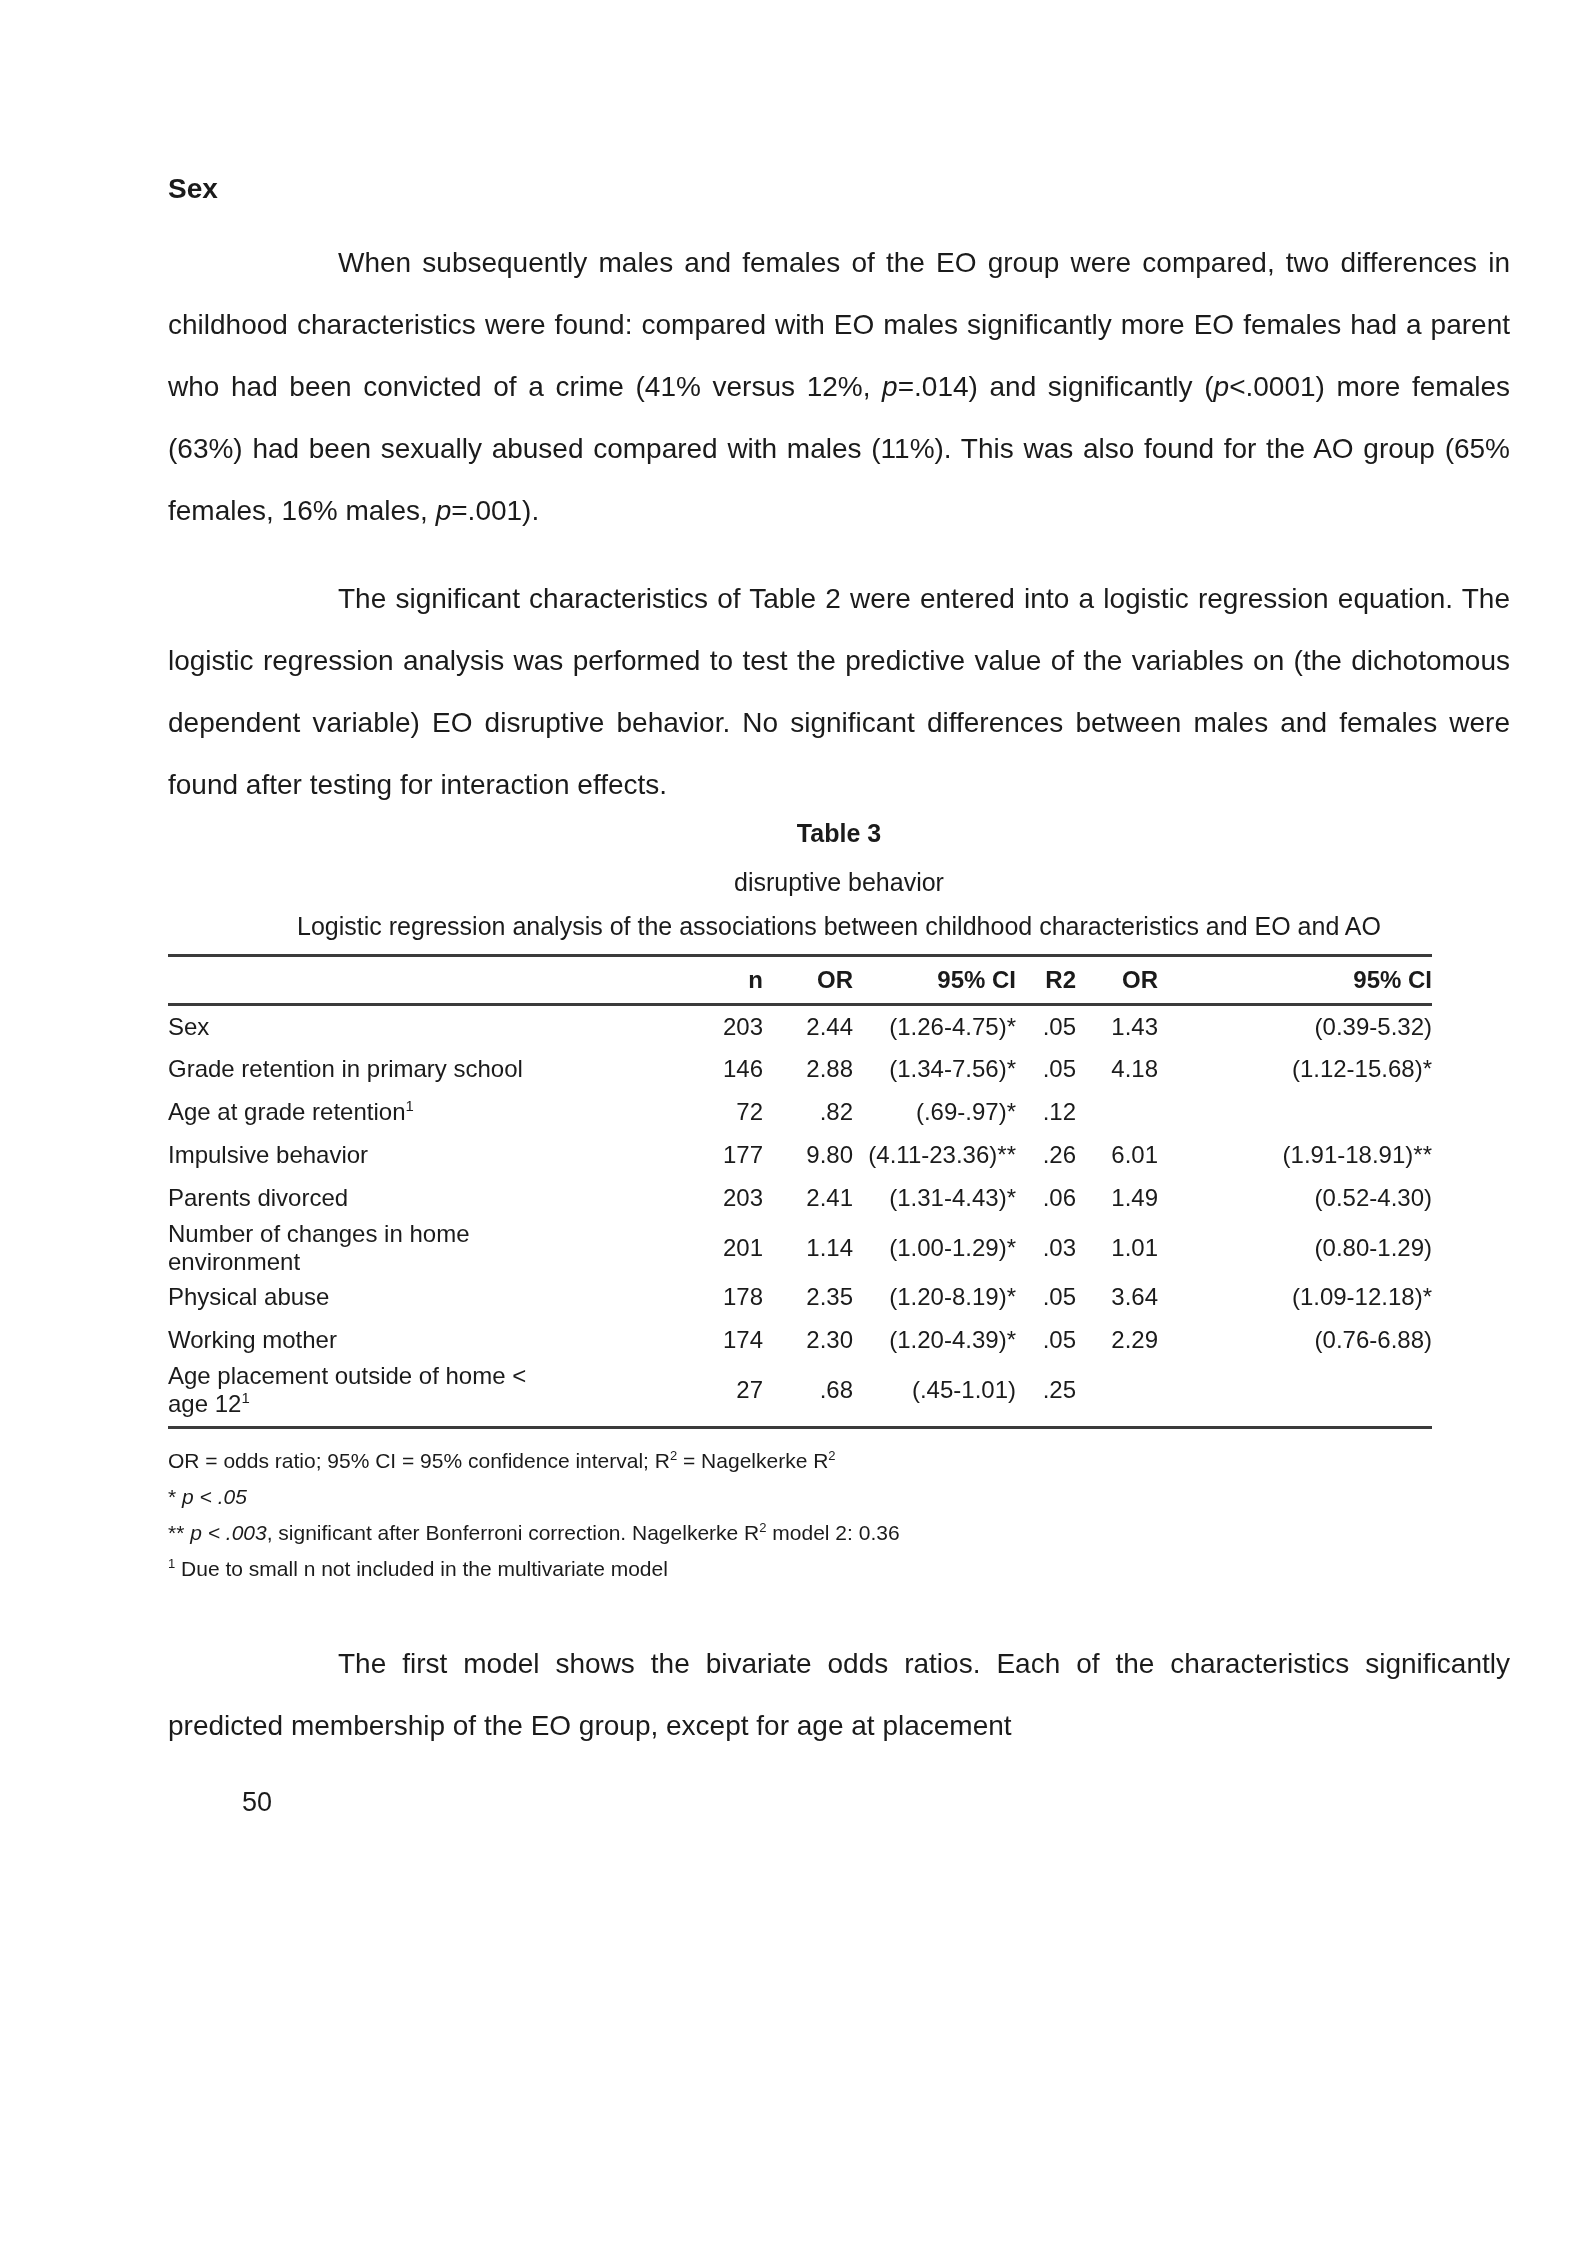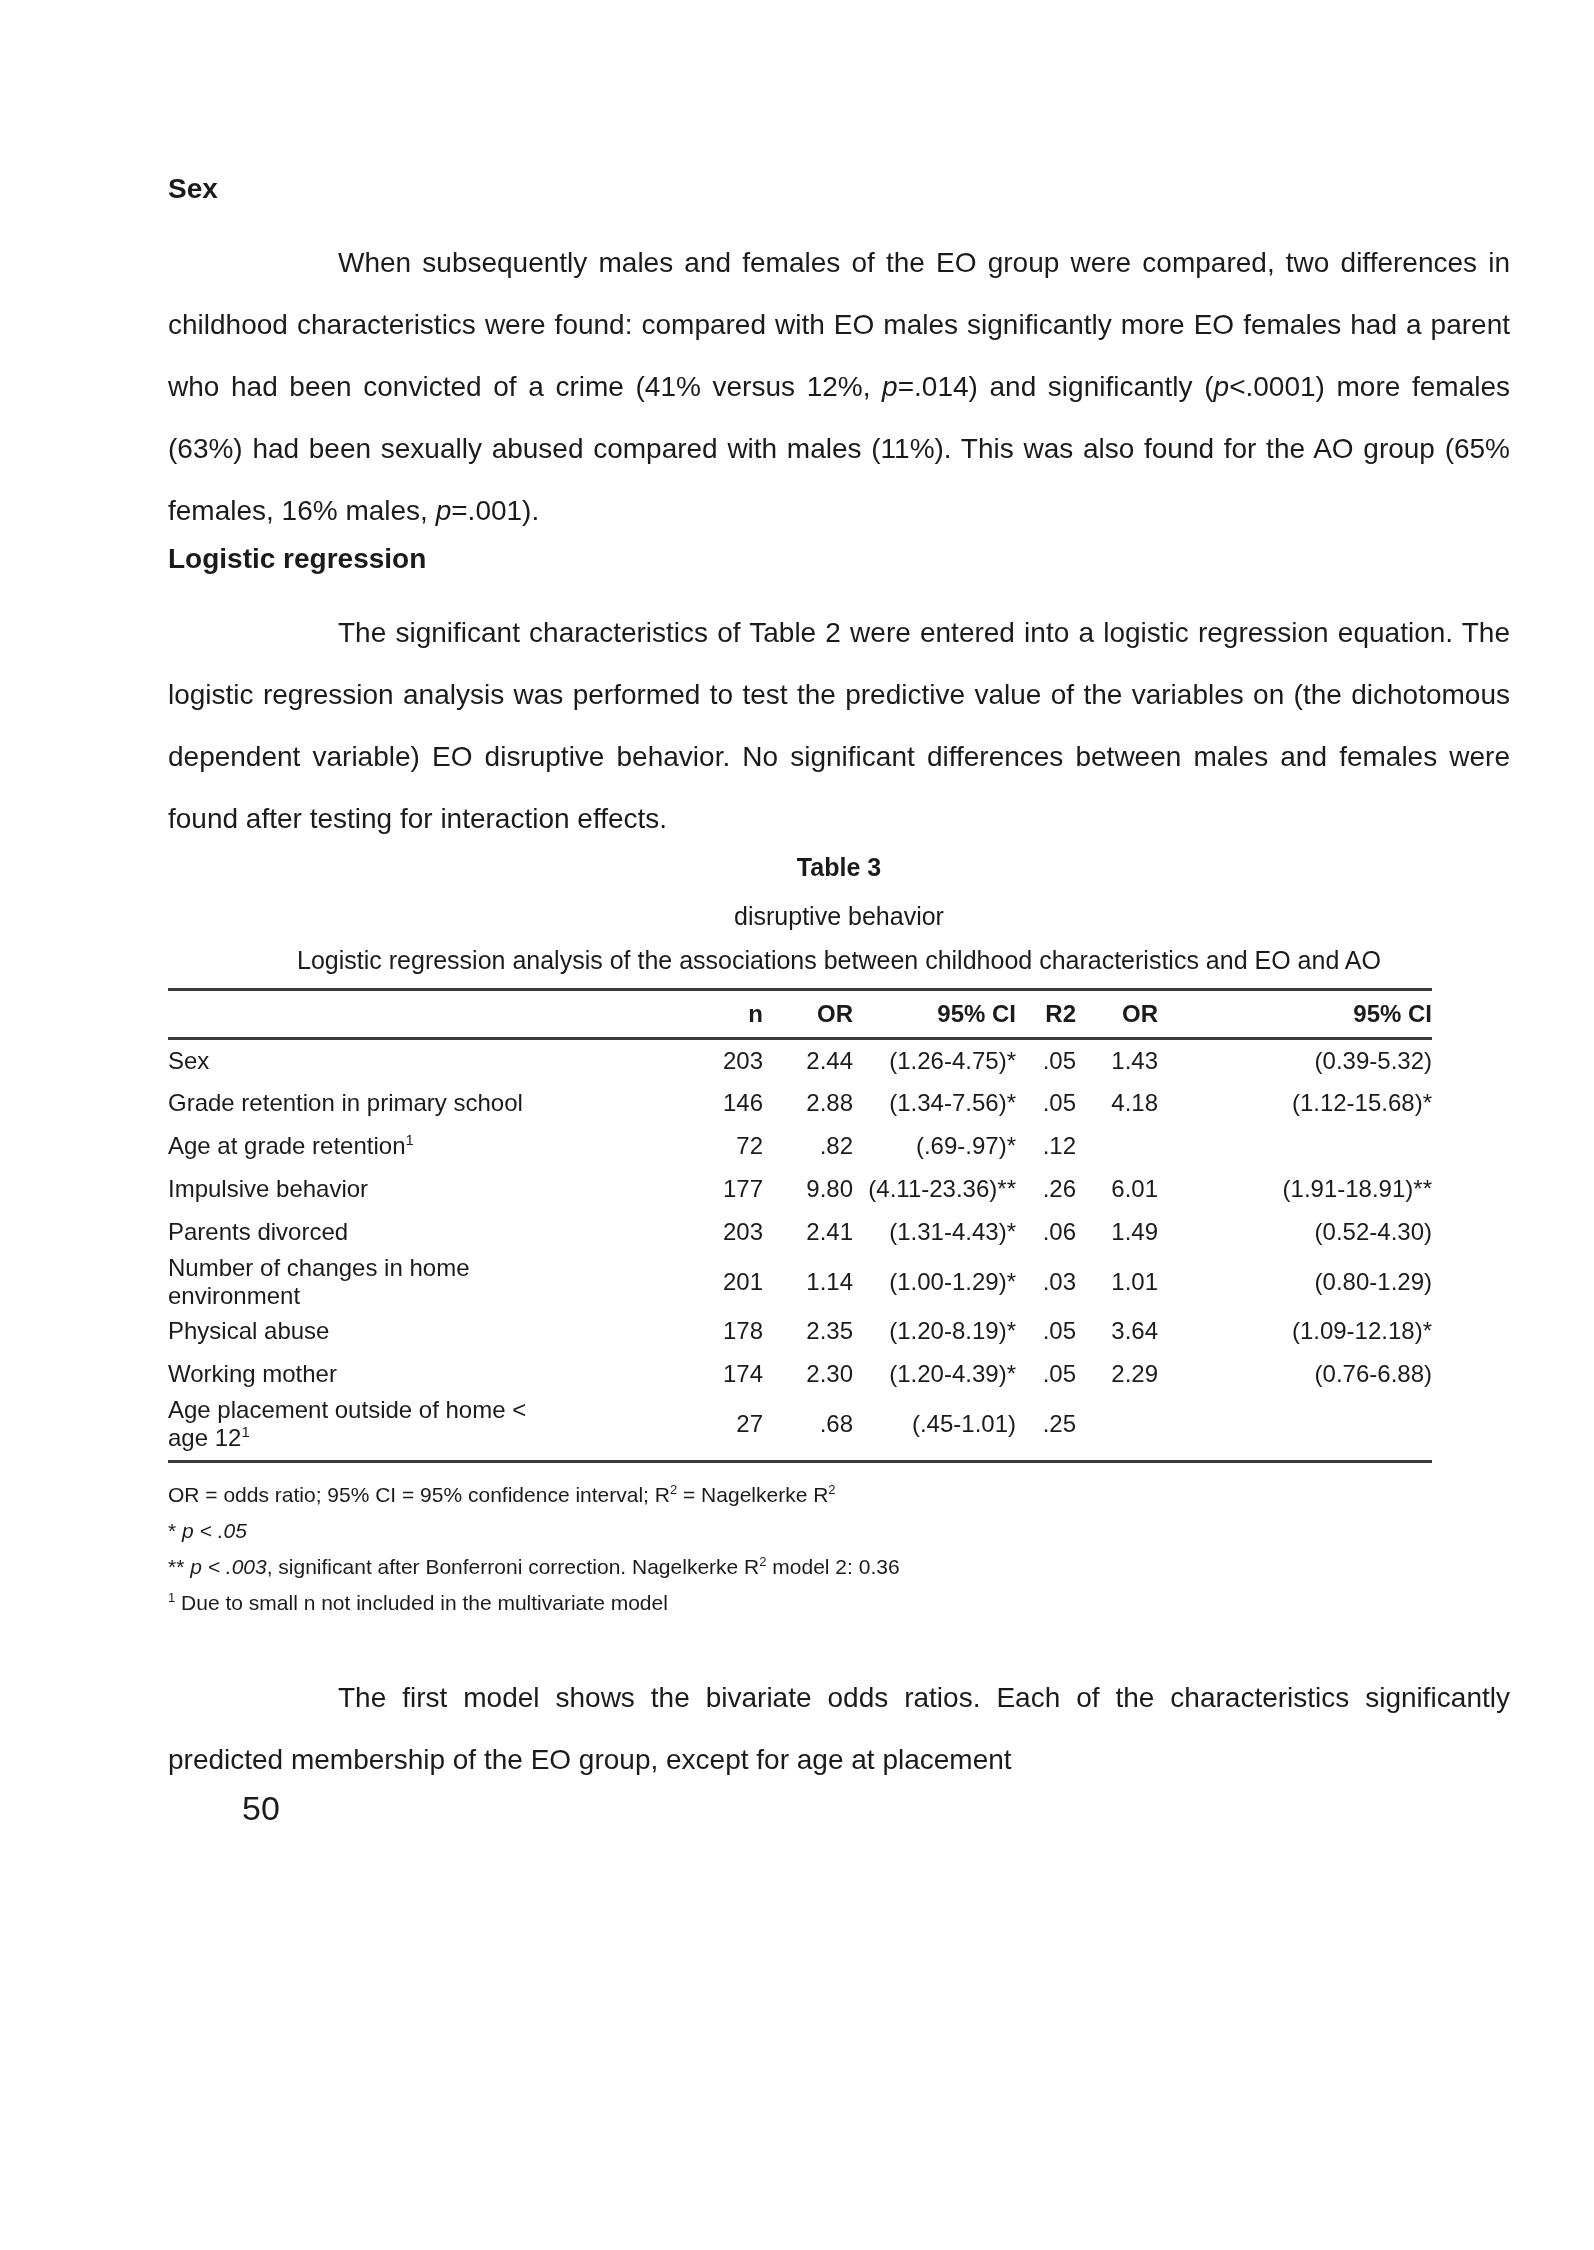--- a/index.html
+++ b/index.html
@@ -36,31 +36,30 @@
   tbody td { vertical-align:middle; }
   tbody tr:last-child td { padding-bottom:8px; }
   td.label { text-align:left; padding-left:12px; }
   td.num { text-align:right; }
   td.ci2 { padding-right:75px; }
   sup { font-size:62%; line-height:0; }
   .footnotes { margin-top:14px; font-size:21px; line-height:36px; }
   .footnote { white-space:normal; }
   .it { font-style:italic; }
   .closing { margin-top:46px; }
-  .page-number { padding-left:74px; font-size:34px; line-height:34px; }
+  .page-number { margin-top:28px; padding-left:74px; font-size:27px; line-height:34px; }
 </style>
 </head>
 <body>
 
 <div class="page">
 
   <h2 class="sec">Sex</h2>
   <p class="body-para"><span>When subsequently males and females of the EO group were compared, two differences in childhood characteristics were found: compared with EO males significantly more EO females had a parent who had been convicted of a crime (41% versus 12%, </span><span class="it">p</span><span>=.014) and significantly (</span><span class="it">p</span><span>&lt;.0001) more females (63%) had been sexually abused compared with males (11%). This was also found for the AO group (65% females, 16% males, </span><span class="it">p</span><span>=.001).</span></p>
 
-  <h2 class="sec mt-sec">Logistic regression</h2>
   <p class="body-para"><span>The significant characteristics of Table 2 were entered into a logistic regression equation. The logistic regression analysis was performed to test the predictive value of the variables on (the dichotomous dependent variable) EO disruptive behavior. No significant differences between males and females were found after testing for interaction effects.</span></p>
 
   <div class="table-block">
     <div class="table-title">Table 3</div>
     <div class="table-caption">
       <div>disruptive behavior</div>
       <div>Logistic regression analysis of the associations between childhood characteristics and EO and AO</div>
     </div>
 
     <table class="reg">

